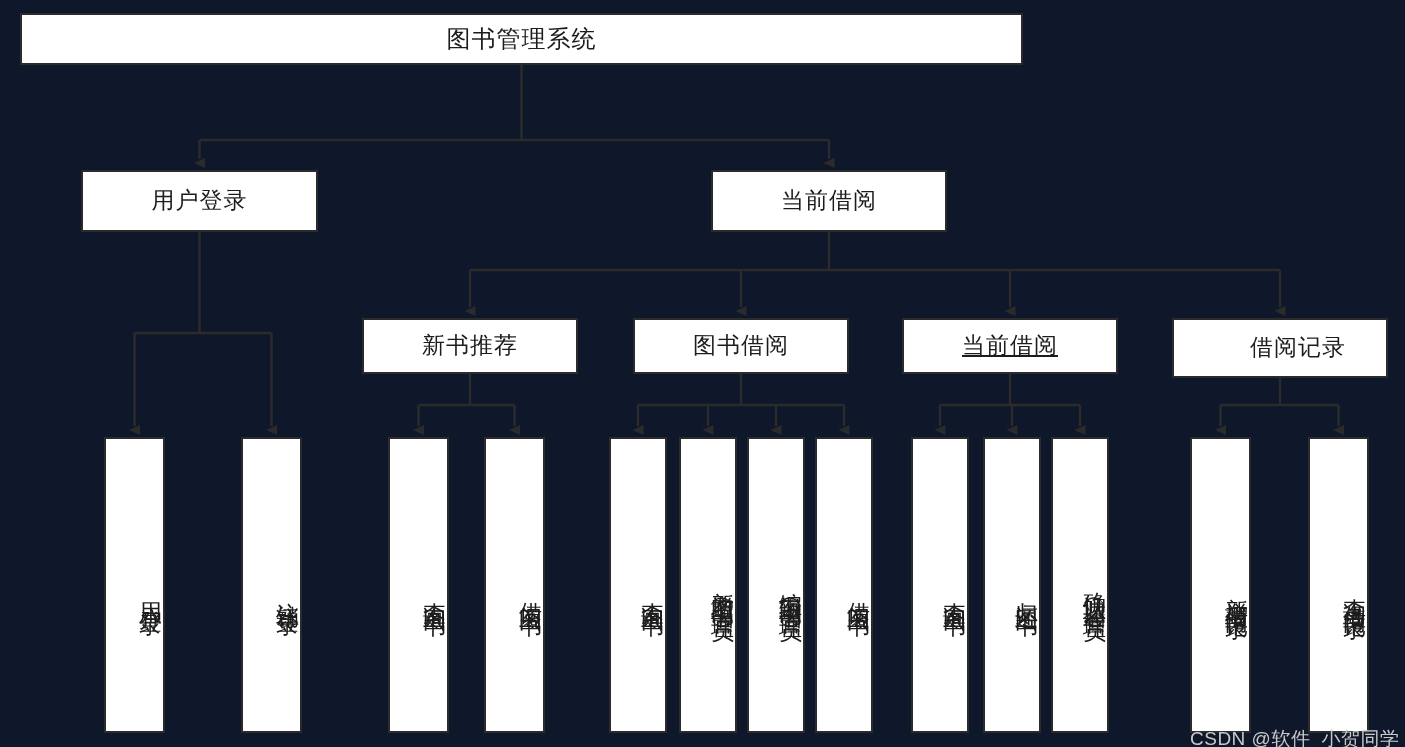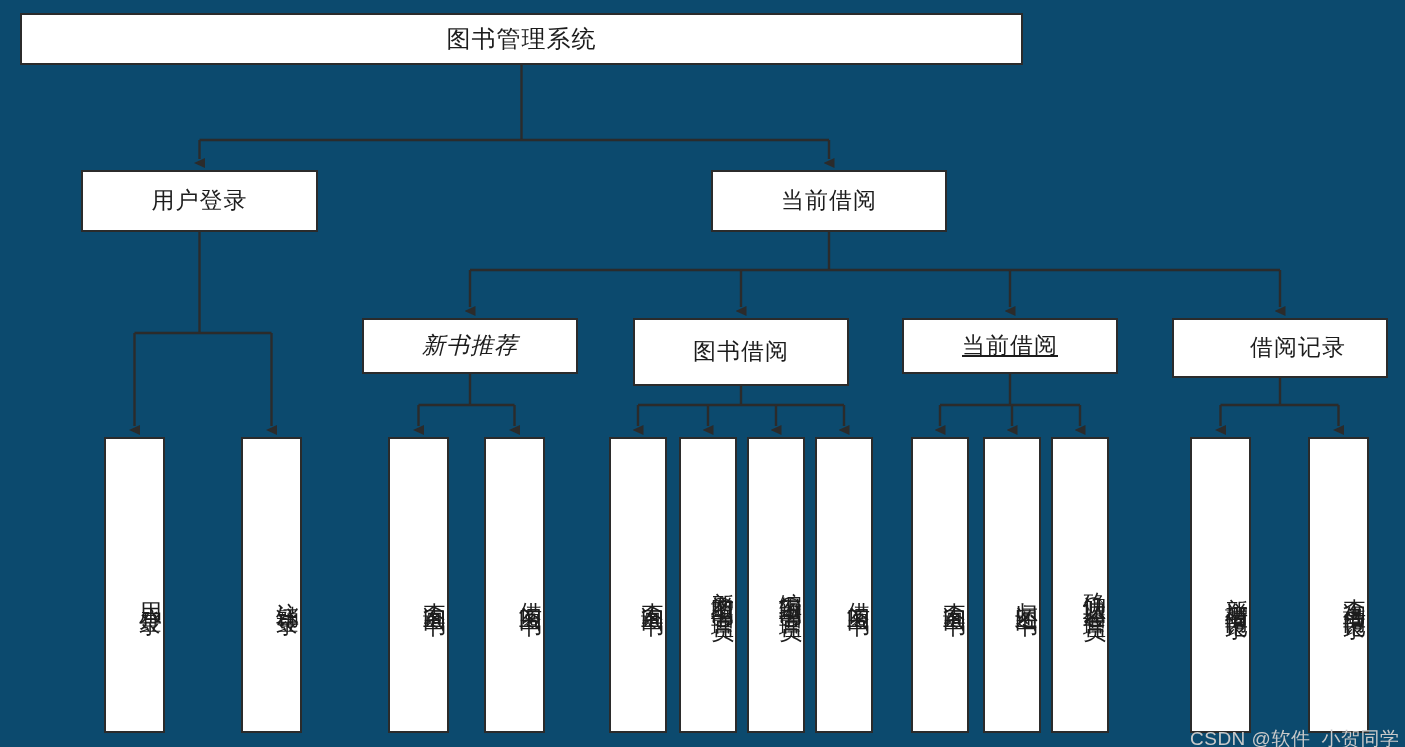--- a/index.html
+++ b/index.html
@@ -8,21 +8,21 @@
     padding: 0;
     background: #ffffff;
   }
   body {
     font-family: "Liberation Sans", "DejaVu Sans", sans-serif;
   }
   #canvas {
     position: relative;
     width: 1405px;
     height: 747px;
-    background: #0c4a6e;
+    background: #0f172a;
     overflow: hidden;
   }
   #edges {
     position: absolute;
     left: 0;
     top: 0;
     width: 1405px;
     height: 747px;
     pointer-events: none;
   }
@@ -119,24 +119,24 @@
   <div id="nodes">
       <div class="node h root" style="left: 20px; top: 13px; width: 1003px; height: 52px;">
         <span>图书管理系统</span>
       </div>
       <div class="node h" style="left: 81px; top: 170px; width: 237px; height: 62px;">
         <span>用户登录</span>
       </div>
       <div class="node h" style="left: 711px; top: 170px; width: 236px; height: 62px;">
         <span>当前借阅</span>
       </div>
-      <div class="node h" style="left: 362px; top: 318px; width: 216px; height: 56px; font-style: italic;">
+      <div class="node h" style="left: 362px; top: 318px; width: 216px; height: 56px;">
         <span>新书推荐</span>
       </div>
-      <div class="node h" style="left: 633px; top: 318px; width: 216px; height: 68px;">
+      <div class="node h" style="left: 633px; top: 318px; width: 216px; height: 56px;">
         <span>图书借阅</span>
       </div>
       <div class="node h" style="left: 902px; top: 318px; width: 216px; height: 56px; text-decoration: underline;">
         <span>当前借阅</span>
       </div>
       <div class="node h" style="left: 1172px; top: 318px; width: 216px; height: 60px; padding-left: 36px;">
         <span>借阅记录</span>
       </div>
       <div class="node v" style="left: 104px; top: 437px; width: 61px; height: 296px;">
         <span class="vlabel">用户登录</span>

